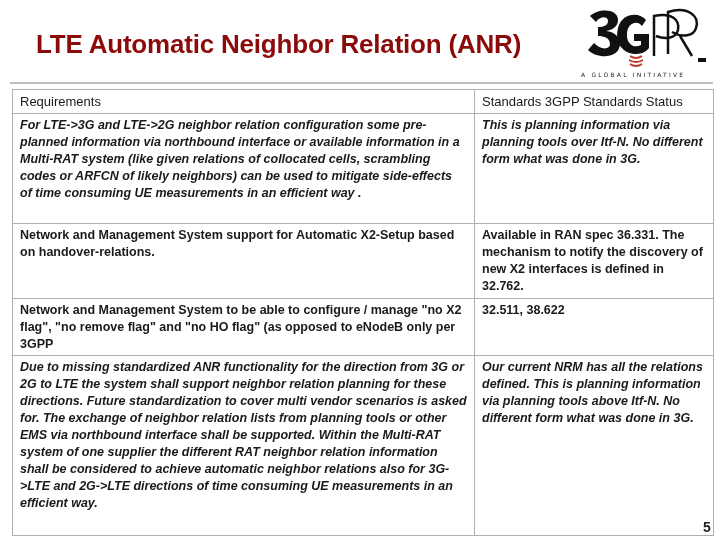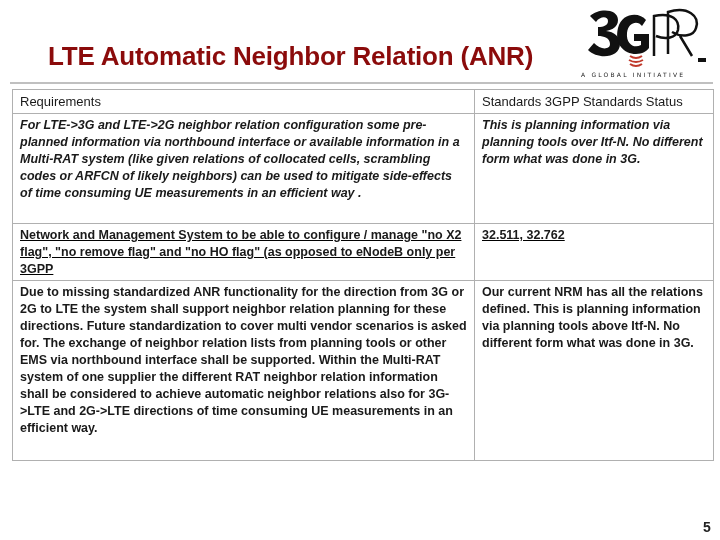--- a/index.html
+++ b/index.html
@@ -16,21 +16,21 @@
     }
     .title {
       position: absolute;
       left: 36px;
       top: 29px;
       font-size: 26px;
       font-weight: bold;
       color: #8b0b0b;
       letter-spacing: -0.2px;
       white-space: nowrap;
-      margin: 12px;
+      margin: 0;
     }
     .logo {
       position: absolute;
       left: 584px;
       top: 6px;
       width: 130px;
       height: 78px;
     }
     .logo svg { display: block; }
     .tagline {
@@ -74,22 +74,22 @@
       font-weight: normal;
       font-size: 13px;
       padding-top: 3px;
       padding-bottom: 3px;
     }
     col.c1 { width: 462px; }
     col.c2 { width: 239px; }
     tr.r-head { height: 23px; }
     tr.r1 { height: 110px; font-style: italic; }
     tr.r2 { height: 75px; }
-    tr.r3 { height: 55px; text-decoration: underline; }
-    tr.r4 { height: 180px; }
+    tr.r3 { height: 55px; }
+    tr.r4 { height: 180px; font-style: italic; }
     td.indent { padding-left: 17px; }
     td.regular { font-weight: normal; font-size: 13px; }
     .page-number {
       position: absolute;
       left: 703px;
       top: 519px;
       font-size: 14px;
       font-weight: bold;
       color: #222;
     }
@@ -128,23 +128,27 @@
   </colgroup>
   <tbody>
       <tr class="r-head">
     <th>Requirements</th>
     <th>Standards 3GPP Standards Status</th>
   </tr>
   <tr class="r1">
     <td>For LTE-&gt;3G and LTE-&gt;2G neighbor relation configuration some pre-planned information via northbound interface or available information in a Multi-RAT system (like given relations of collocated cells, scrambling codes or ARFCN of likely neighbors) can be used to mitigate side-effects of time consuming UE measurements in an efficient way .</td>
     <td>This is planning information via planning tools over Itf-N. No different form what was done in 3G.</td>
   </tr>
+  <tr class="r2">
+    <td class="indent">Network and Management System support for Automatic X2-Setup based on handover-relations.</td>
+    <td>Available in RAN spec 36.331. The mechanism to notify the discovery of new X2 interfaces is defined in 32.762.</td>
+  </tr>
   <tr class="r3">
     <td class="regular">Network and Management System to be able to configure / manage "no X2 flag", "no remove flag" and "no HO flag" (as opposed to eNodeB only per 3GPP</td>
-    <td>32.511, 32.762</td>
+    <td>32.511, 38.622</td>
   </tr>
   <tr class="r4">
     <td>Due to missing standardized ANR functionality for the direction from 3G or 2G to LTE the system shall support neighbor relation planning for these directions. Future standardization to cover multi vendor scenarios is asked for. The exchange of neighbor relation lists from planning tools or other EMS via northbound interface shall be supported. Within the Multi-RAT system of one supplier the different RAT neighbor relation information shall be considered to achieve automatic neighbor relations also for 3G-&gt;LTE and 2G-&gt;LTE directions of time consuming UE measurements in an efficient way.</td>
     <td>Our current NRM has all the relations defined. This is planning information via planning tools above Itf-N. No different form what was done in 3G.</td>
   </tr>
 </tbody>
   </table>
 
 <div class="page-number">5</div>
 

